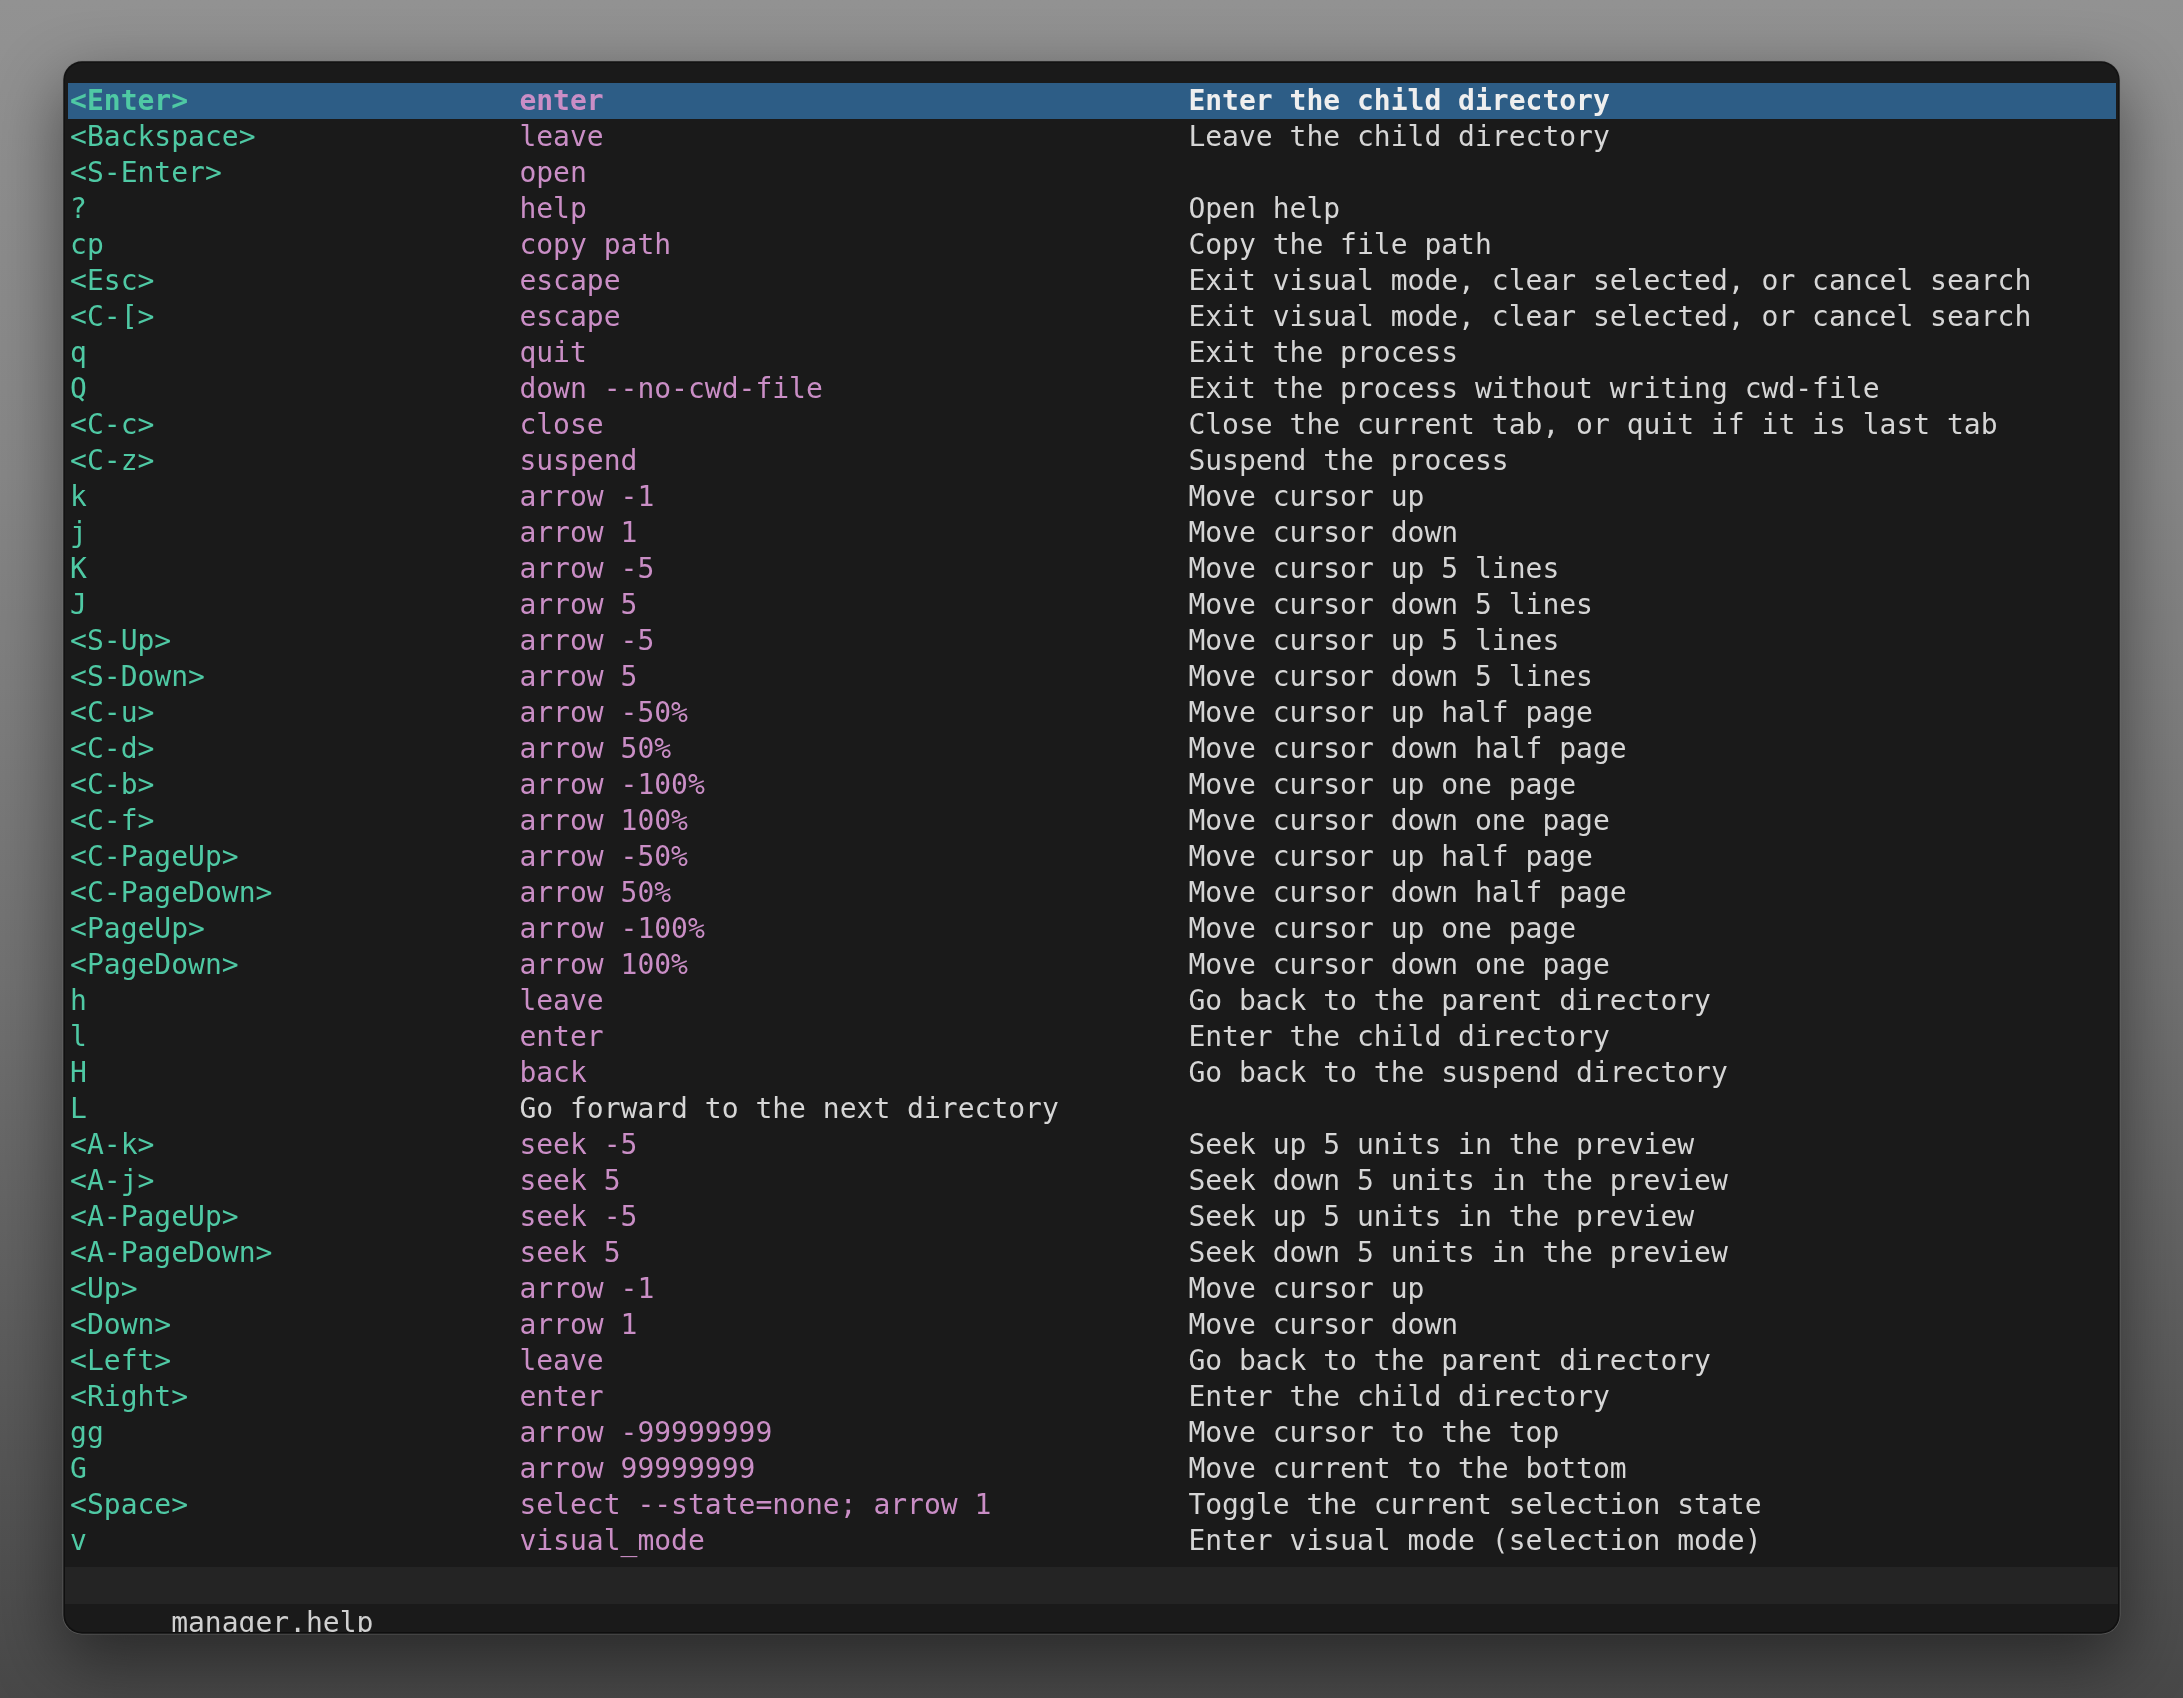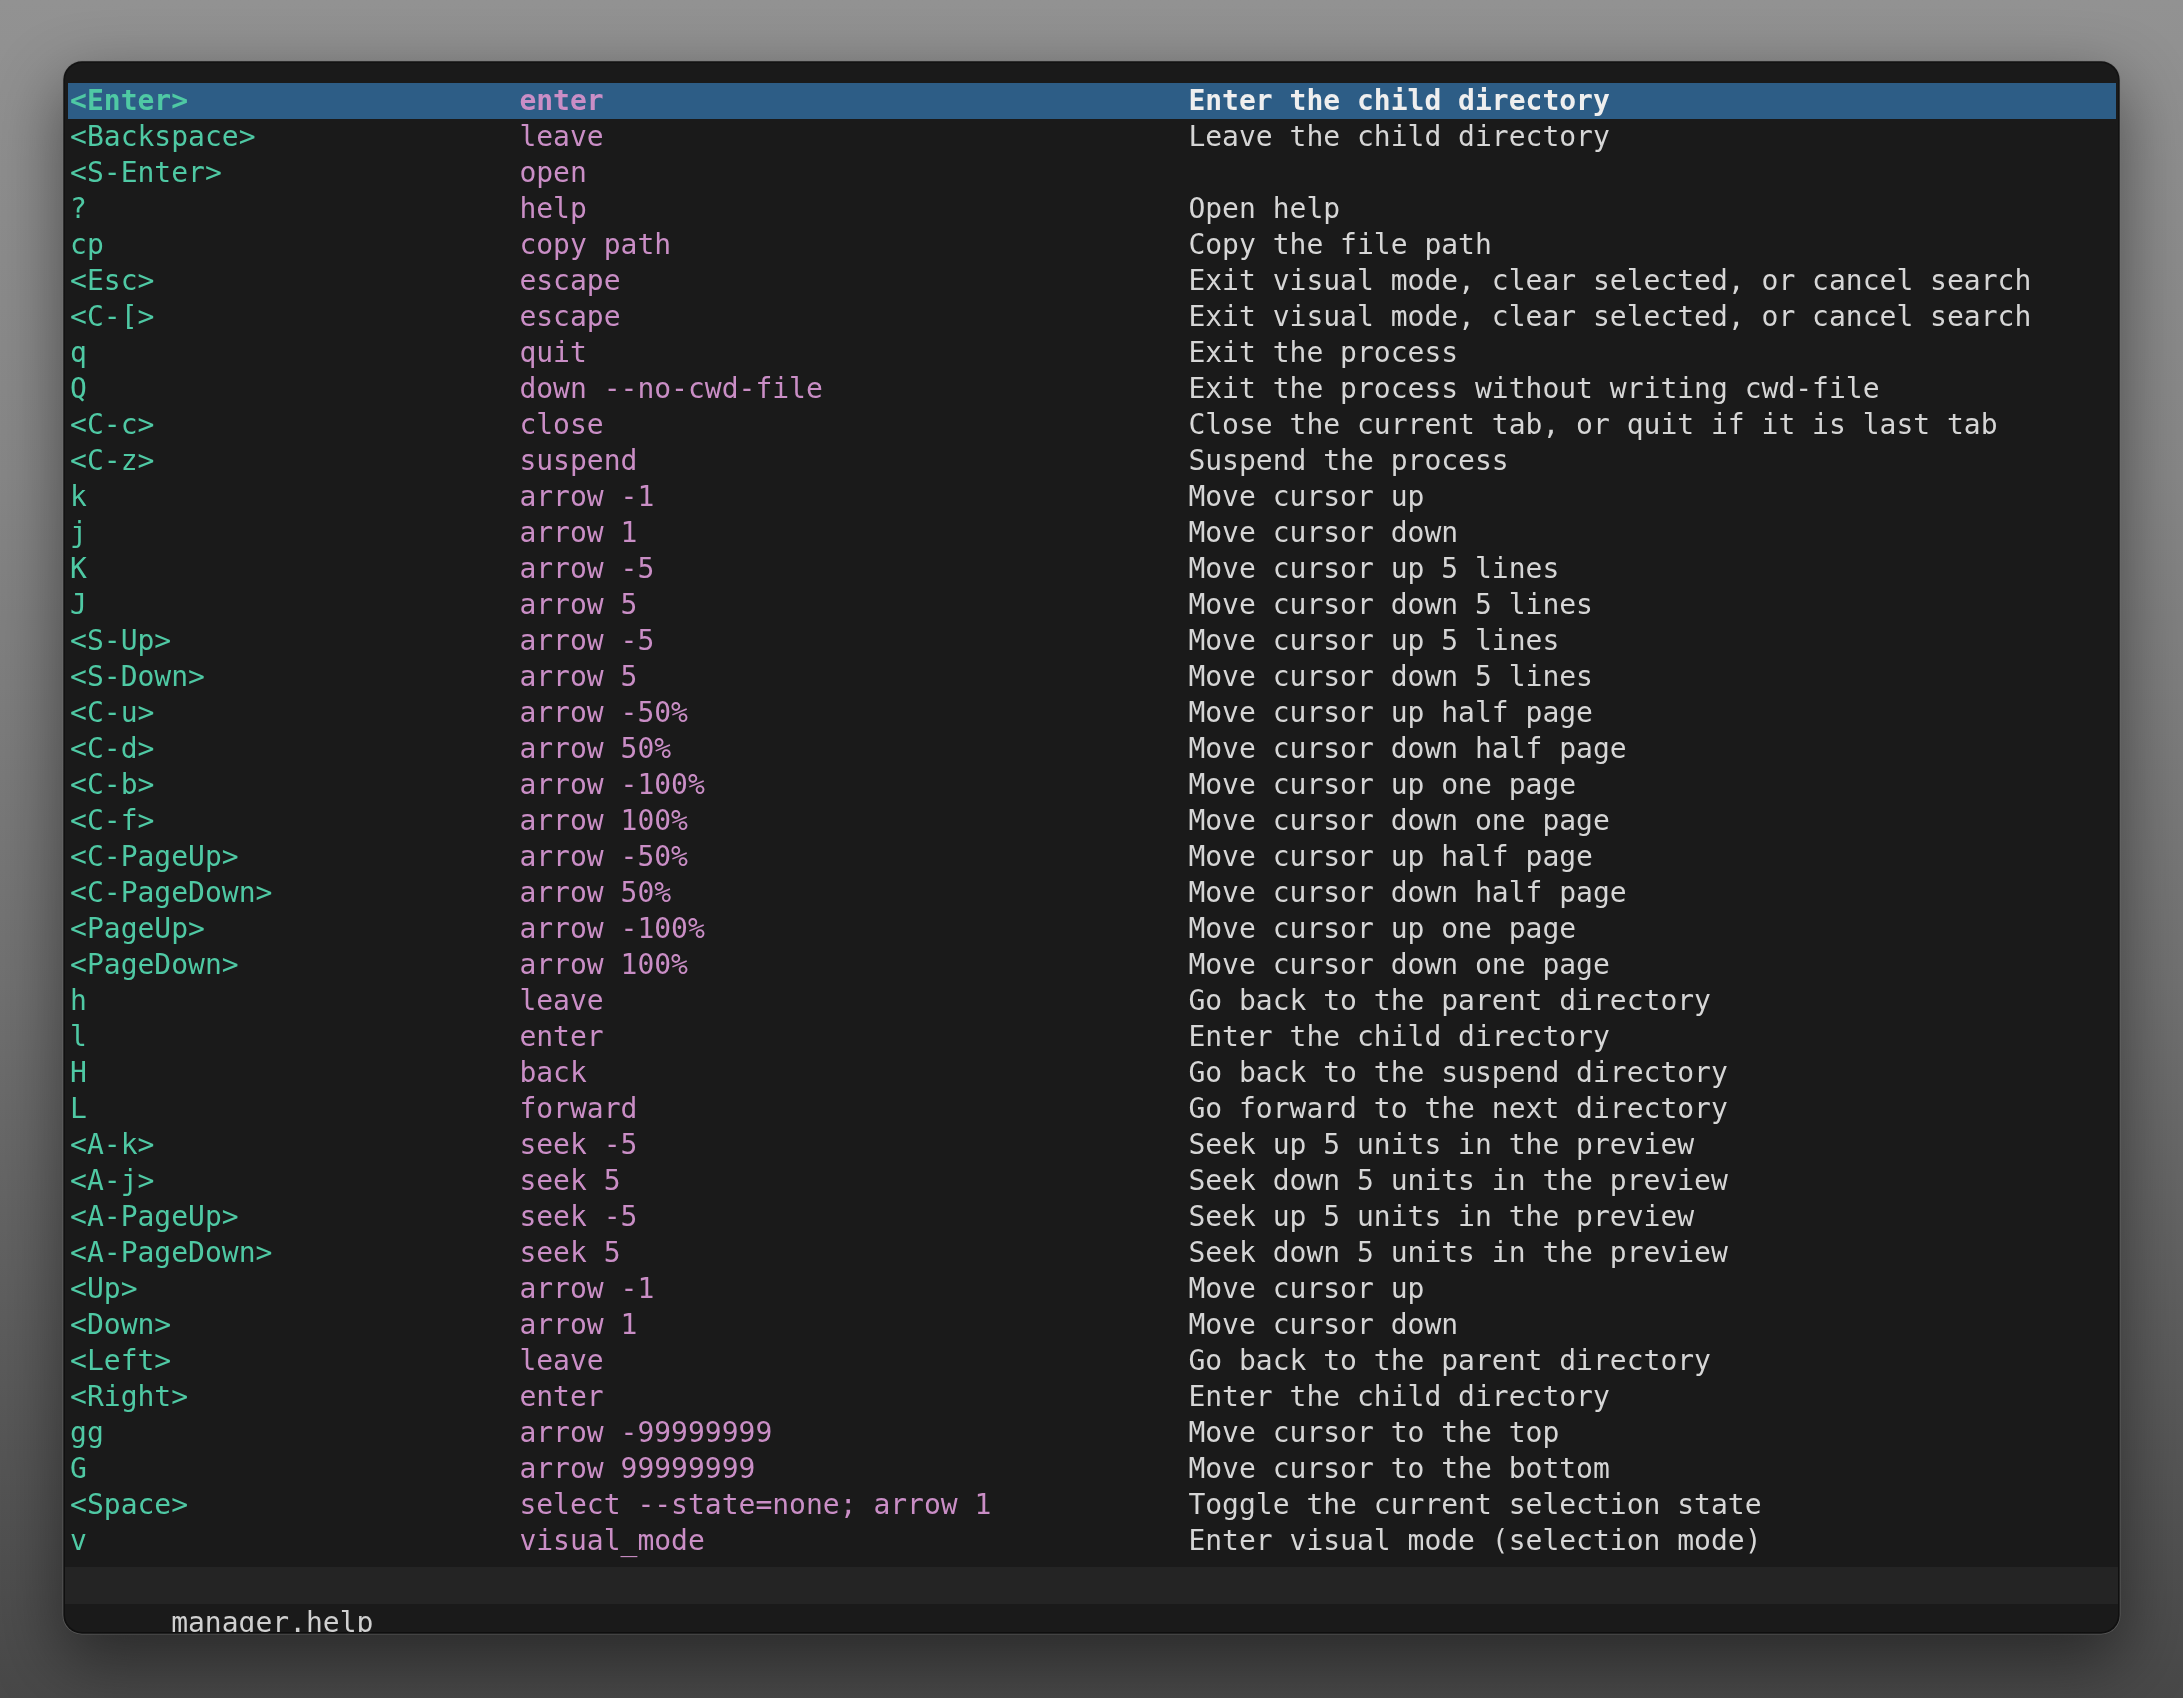--- a/index.html
+++ b/index.html
@@ -185,21 +185,20 @@
     <span class="cmd">enter</span>
     <span class="desc">Enter the child directory</span>
   </div>
         <div class="row">
     <span class="key">H</span>
     <span class="cmd">back</span>
     <span class="desc">Go back to the suspend directory</span>
   </div>
         <div class="row">
     <span class="key">L</span>
-    <span class="cmd">forward</span>
     <span class="desc">Go forward to the next directory</span>
   </div>
         <div class="row">
     <span class="key">&lt;A-k&gt;</span>
     <span class="cmd">seek -5</span>
     <span class="desc">Seek up 5 units in the preview</span>
   </div>
         <div class="row">
     <span class="key">&lt;A-j&gt;</span>
     <span class="cmd">seek 5</span>
@@ -236,21 +235,21 @@
     <span class="desc">Enter the child directory</span>
   </div>
         <div class="row">
     <span class="key">gg</span>
     <span class="cmd">arrow -99999999</span>
     <span class="desc">Move cursor to the top</span>
   </div>
         <div class="row">
     <span class="key">G</span>
     <span class="cmd">arrow 99999999</span>
-    <span class="desc">Move cursor to the bottom</span>
+    <span class="desc">Move current to the bottom</span>
   </div>
         <div class="row">
     <span class="key">&lt;Space&gt;</span>
     <span class="cmd">select --state=none; arrow 1</span>
     <span class="desc">Toggle the current selection state</span>
   </div>
         <div class="row">
     <span class="key">v</span>
     <span class="cmd">visual_mode</span>
     <span class="desc">Enter visual mode (selection mode)</span>

